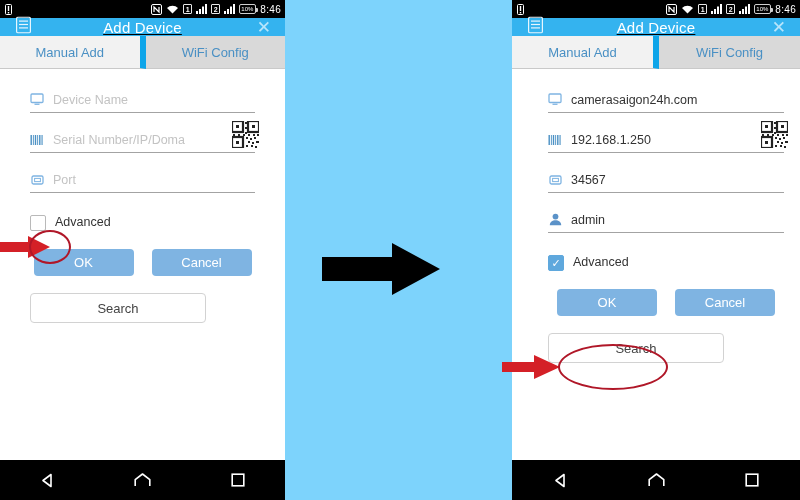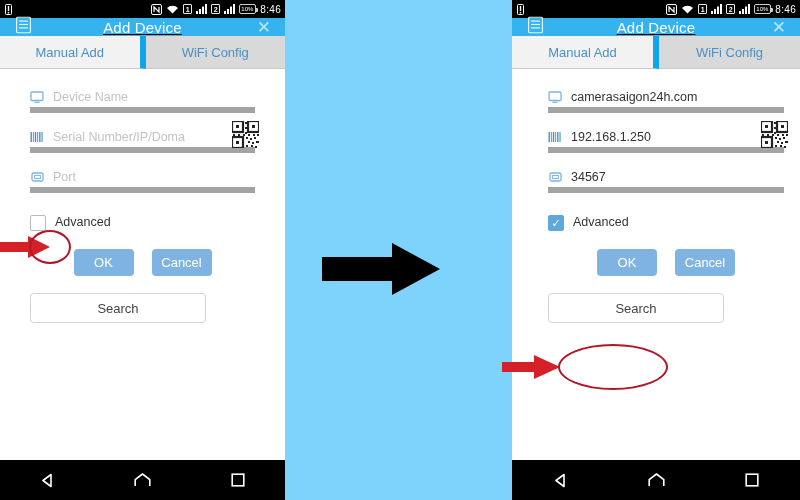--- a/index.html
+++ b/index.html
@@ -63,21 +63,21 @@
   }
   .tab.active { background: #f2f2f2; border-right: 6px solid #0ea5e9; }
   .tab.inactive { background: #d9d9d9; }
 
   
   .body { padding: 14px 30px 0 30px; position: relative; height: calc(500px - 18px - 34px - 33px - 40px); }
   .body.right-pad { padding: 14px 16px 0 36px; }
 
   .field {
     display: flex; align-items: center; gap: 9px;
-    border-bottom: 6px solid #a3a3a3;
+    border-bottom: 1px solid #a3a3a3;
     height: 26px; margin-top: 14px; position: relative;
   }
   .field:first-child { margin-top: 4px; }
   .field .fval { font-size: 12.5px; color: #333; }
   .field .fph  { font-size: 12.5px; color: #c3c3c3; }
   .f-icon { width: 14px; height: 14px; display: inline-flex; align-items: center; justify-content: center; flex: 0 0 14px; }
   .qr { position: absolute; right: -4px; top: -6px; }
 
   
   .checkrow { display: flex; align-items: flex-start; gap: 9px; margin-top: 22px; }
@@ -91,21 +91,21 @@
   }
   .cbox.checked::after {
     content: "✓"; color: #fff; font-size: 11px; line-height: 1;
   }
   .checkrow .clabel { font-size: 12.5px; color: #333; }
 
   
   .btnrow { display: flex; justify-content: center; gap: 18px; margin-top: 18px; }
   .btn {
     background: #7fb4e2; color: #fff; border: none; border-radius: 4px;
-    width: 60px; height: 27px; font-size: 13px; cursor: pointer;
+    width: 100px; height: 27px; font-size: 13px; cursor: pointer;
     font-family: "Liberation Sans", sans-serif;
   }
   .searchrow { display: flex; justify-content: flex-start; margin-top: 17px; }
   .btn-search {
     background: #fff; border: 1px solid #d2d2d2; border-radius: 4px;
     width: 176px; height: 30px; font-size: 13px; color: #444; cursor: pointer;
     font-family: "Liberation Sans", sans-serif;
   }
 
   
@@ -434,20 +434,29 @@
       <div class="field">
         <span class="f-icon">
           <svg width="13" height="12" viewBox="0 0 13 12">
               <rect x="1" y="2" width="11" height="8" rx="1.4" fill="none" stroke="#7fb4e2" stroke-width="1.3"></rect>
               <rect x="3.6" y="4.4" width="5.8" height="3.2" fill="none" stroke="#7fb4e2" stroke-width="1"></rect>
             </svg>
         </span>
         <span class="fval">34567</span>
       </div>
 
+      <div class="field">
+        <span class="f-icon">
+          <svg width="13" height="13" viewBox="0 0 13 13">
+              <circle cx="6.5" cy="3.6" r="2.9" fill="#5b92c8"></circle>
+              <path d="M0.8 12.3c0-3.2 2.6-5 5.7-5s5.7 1.8 5.7 5z" fill="#5b92c8"></path>
+            </svg>
+        </span>
+        <span class="fval">admin</span>
+      </div>
 
 
       <div class="checkrow">
         <span class="cbox checked"></span>
         <span class="clabel">Advanced</span>
       </div>
 
       <div class="btnrow">
         <button class="btn">OK</button>
         <button class="btn">Cancel</button>

